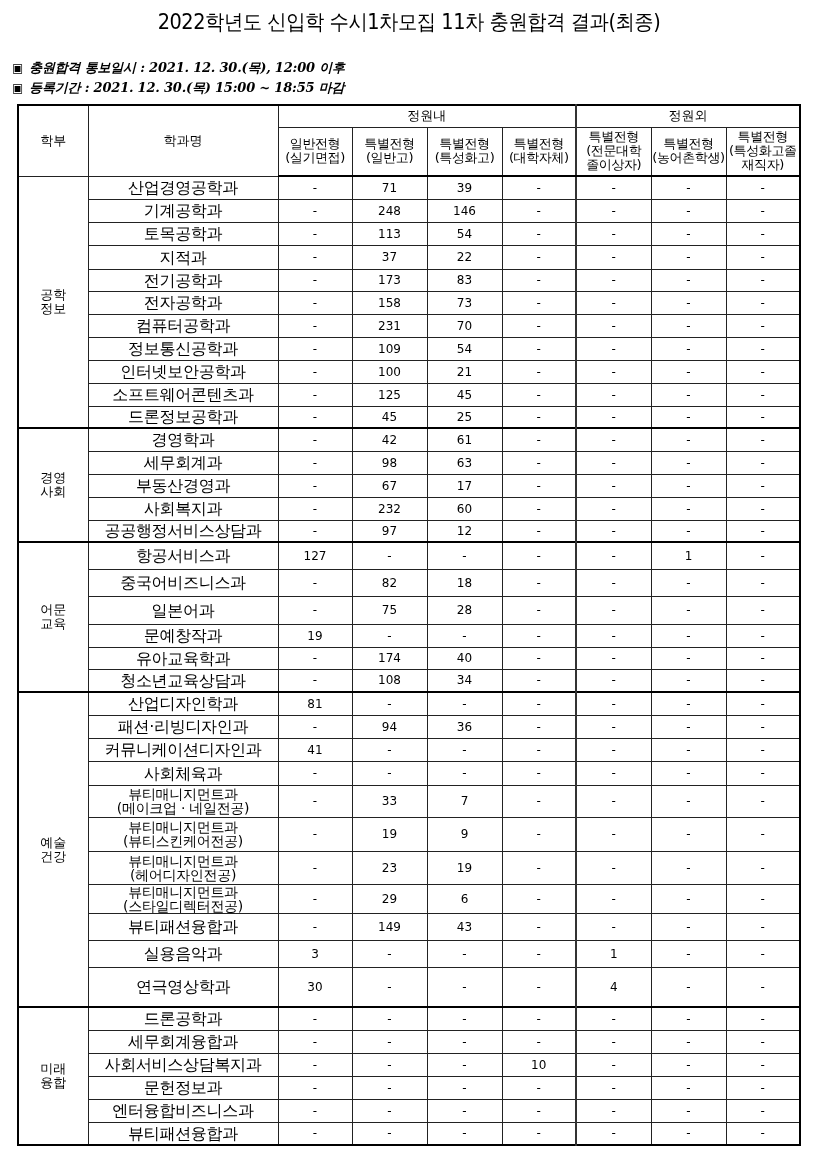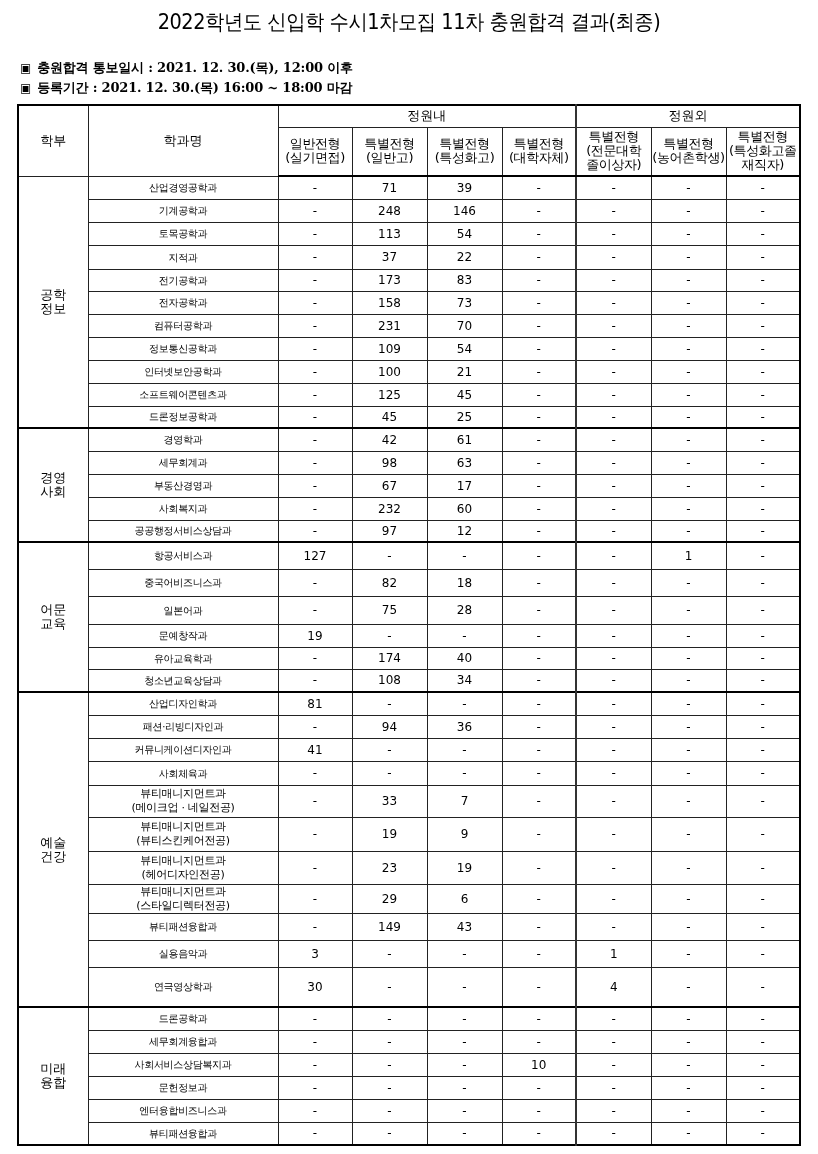--- a/index.html
+++ b/index.html
@@ -2,56 +2,56 @@
 <html><head>
 <meta charset="utf-8">
 <style>
   html, body { margin:0; padding:0; background:#ffffff; }
   body { width:818px; height:1154px; position:relative; overflow:hidden; color:#000; }
   .title {
     position:absolute; left:0; top:8px; width:818px; text-align:center;
     font-family:"DejaVu Sans", sans-serif; font-size:21px; letter-spacing:-0.5px;
     transform:scaleX(0.92); transform-origin:center;
   }
-  .info { position:absolute; left:20px; font-family:"DejaVu Serif", "Liberation Serif", serif; font-size:13px; font-weight:bold; letter-spacing:-0.2px; }
+  .info { position:absolute; left:12px; font-family:"DejaVu Serif", "Liberation Serif", serif; font-size:13px; font-weight:bold; letter-spacing:-0.2px;font-style:italic; }
   .info .bullet { font-weight:normal; margin-right:6px; font-size:12px; }
   #info1 { top:59px; }
   #info2 { top:79px; }
 
   table.results {
     position:absolute; left:17px; top:104px;
     border-collapse:collapse; table-layout:fixed;
     font-family:"DejaVu Sans", "Liberation Sans", sans-serif;
     border:2px solid #000;
   }
   table.results td, table.results th {
     border:1px solid #222; text-align:center; vertical-align:middle; padding:0;
     font-weight:normal; overflow:hidden;
   }
   table.results th { font-size:13px; line-height:14px; }
   th.big { font-size:14px; }
   th.sub { font-size:11px; line-height:12px; letter-spacing:-0.4px; }
-  td.dept { font-size:10px; line-height:13px; letter-spacing:-0.3px; }
-  td.dept.two { font-size:11px; line-height:14px; }
+  td.dept { font-size:16px; line-height:13px; letter-spacing:-0.3px; }
+  td.dept.two { font-size:14px; line-height:14px; }
   td.div { font-size:13px; line-height:14px; border-right:1px solid #555; }
   td.num { font-size:12px; }
   tr.sect-start td { border-top:2px solid #000; }
   thead tr:last-child th { border-bottom:2px solid #000; }
   .col-div { border-right:2px solid #333 !important; }
 </style>
 </head>
 <body>
 
 <div class="title">2022학년도 신입학 수시1차모집 11차 충원합격 결과(최종)</div>
 
 <div class="info" id="info1">
   <span class="bullet">▣</span><span>충원합격 통보일시 : 2021. 12. 30.(목), 12:00 이후</span>
 </div>
 <div class="info" id="info2">
-  <span class="bullet">▣</span><span>등록기간 : 2021. 12. 30.(목) 16:00 ~ 18:00 마감</span>
+  <span class="bullet">▣</span><span>등록기간 : 2021. 12. 30.(목) 15:00 ~ 18:55 마감</span>
 </div>
 
 <table class="results" id="results">
   <colgroup>
     <col style="width:70px">
       <col style="width:190px">
     <col style="width:74px">
       <col style="width:75px">
       <col style="width:75px">
       <col style="width:74px">

